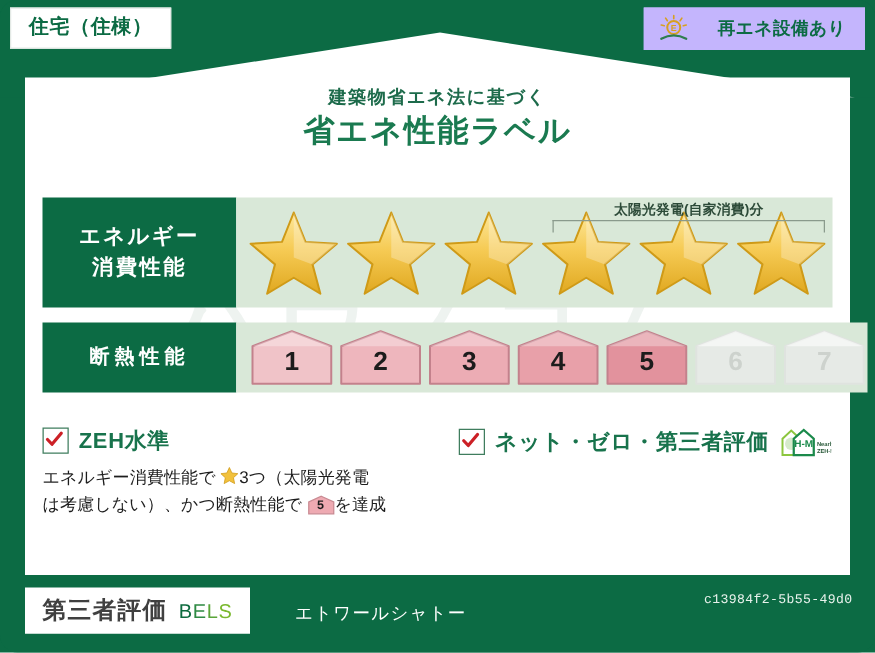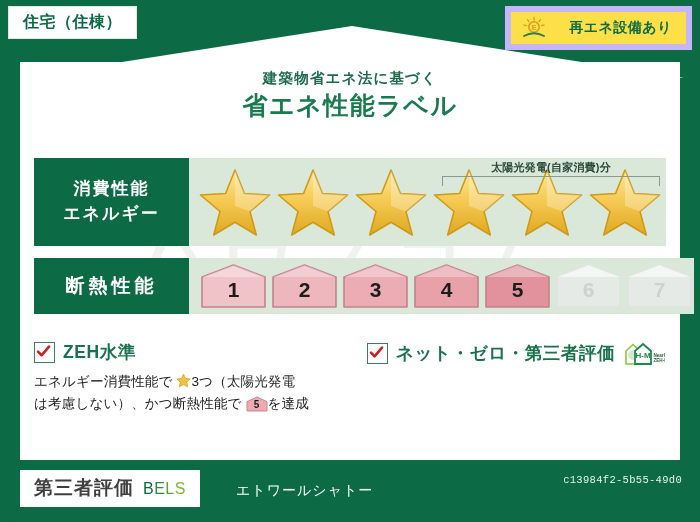--- a/index.html
+++ b/index.html
@@ -14,22 +14,22 @@
   
   .header-band{position:absolute;left:0;top:0;width:700px;height:78px;background:#0c6b44;}
   .header-wedge{position:absolute;left:0;top:0;width:700px;height:78px;}
   .doc-type-tag{
     position:absolute;left:8px;top:6px;background:#ffffff;
     padding:6px 14px 7px 14px;border:1px solid #e3e9e5;
     font-size:16px;font-weight:bold;color:#0c6b44;letter-spacing:.5px;
     line-height:1.1;z-index:6;
   }
   .renew-tag{
-    position:absolute;right:8px;top:6px;background:#fde047;
-    padding:4px 14px 4px 10px;border:6px solid #c4b5fd;
+    position:absolute;right:8px;top:6px;background:#c4b5fd;
+    padding:4px 14px 4px 10px;border:1px solid #c4b5fd;
     display:flex;align-items:center;gap:22px;z-index:6;
   }
   .renew-tag .txt{font-size:14px;font-weight:bold;color:#0c6b44;letter-spacing:.5px;}
 
   
   .card{
     position:absolute;left:20px;top:62px;width:660px;height:398px;
     background:#ffffff;z-index:4;
   }
   .watermark{
@@ -46,21 +46,21 @@
   
   .row{position:absolute;left:14px;width:632px;display:flex;z-index:3;}
   .row-energy{top:96px;height:88px;}
   .row-insul{top:196px;height:56px;}
   .row-label{
     background:#0c6b44;color:#ffffff;font-weight:bold;
     display:flex;flex-direction:column;align-items:center;justify-content:center;
     flex:0 0 155px;letter-spacing:2px;
   }
   .row-energy .row-label{font-size:17px;line-height:1.45;}
-  .row-insul .row-label{font-size:19px;line-height:1.2;letter-spacing:4px;}
+  .row-insul .row-label{font-size:16px;line-height:1.2;letter-spacing:4px;}
   .row-body{flex:1 1 auto;background:#d9e8d8;position:relative;display:flex;align-items:center;}
 
   
   .stars{display:flex;align-items:center;gap:2px;padding-left:8px;width:100%;}
   .star{width:76px;height:72px;flex:0 0 76px;}
   .solar-note{
     position:absolute;right:6px;top:2px;width:218px;text-align:center;z-index:5;
   }
   .solar-note .cap{font-size:11px;color:#2c4a38;font-weight:bold;letter-spacing:.2px;}
   .solar-brace{
@@ -156,22 +156,22 @@
 
     <div class="watermark">ハウスコム</div>
 
     <div class="title-wrap">
       <div class="title-sub">建築物省エネ法に基づく</div>
       <div class="title-main">省エネ性能ラベル</div>
     </div>
 
     <div class="row row-energy">
       <div class="row-label">
+        <span>エネルギー</span>
         <span>消費性能</span>
-        <span>エネルギー</span>
       </div>
       <div class="row-body">
         <div class="solar-note">
           <div class="cap">太陽光発電(自家消費)分</div>
           <div class="solar-brace"></div>
         </div>
         <div class="stars" id="stars-container">
             <div class="star"><svg width="76" height="72" viewBox="0 0 76 72">
                 <defs>
                   <linearGradient id="sg0" x1="0" y1="0" x2="0" y2="1">

